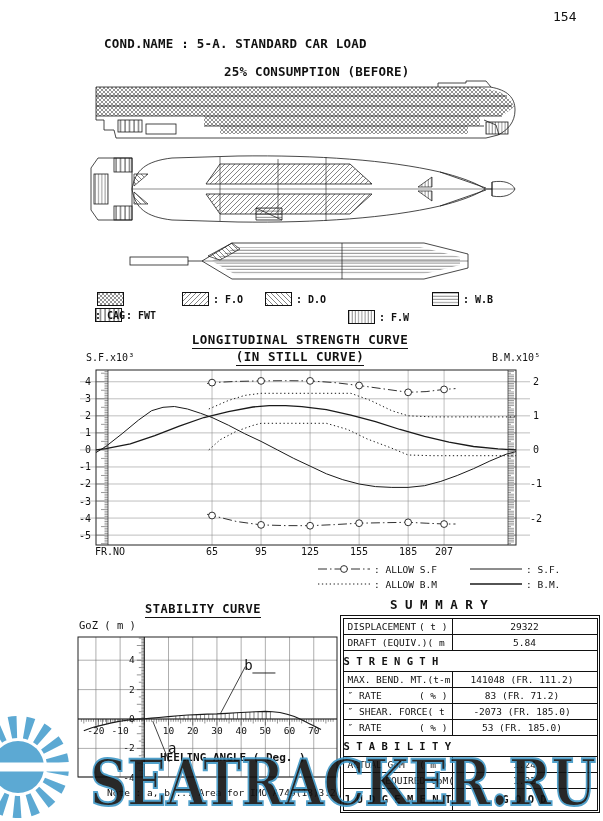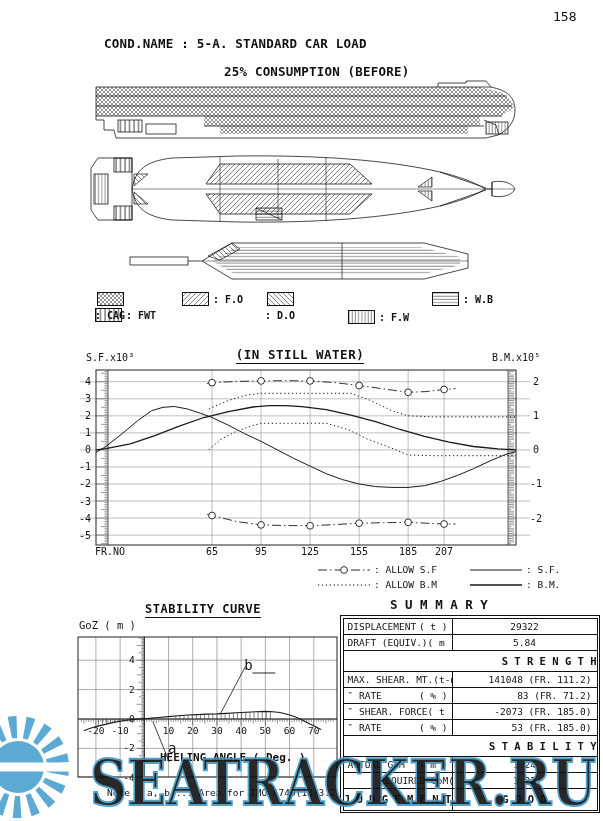--- a/index.html
+++ b/index.html
@@ -9,33 +9,33 @@
   .uline{border-bottom:1.3px solid #111;padding-bottom:1px;display:inline-block;}
   #cond-line1{left:104px;top:36px;font-size:12.5px;font-weight:bold;letter-spacing:0.2px;white-space:pre;}
   #cond-line2{left:224px;top:64px;font-size:12.5px;font-weight:bold;letter-spacing:0.2px;white-space:pre;}
   #page-number{left:553px;top:9px;font-size:13px;}
   #legend{left:95px;top:292px;width:440px;height:34px;}
   .leg-item{position:absolute;display:flex;align-items:center;gap:4px;font-size:10px;font-weight:bold;}
   #strength-title-wrap{left:140px;top:332px;width:320px;text-align:center;font-size:12.5px;font-weight:bold;letter-spacing:0.5px;}
   #sf-axis-label{left:86px;top:352px;font-size:10px;}
   #bm-axis-label{left:492px;top:352px;font-size:10px;}
   #strength-legend{left:318px;top:564px;display:grid;grid-template-columns:152px 112px;grid-row-gap:4px;font-size:9.5px;}
-  .slg-cell{display:flex;align-items:flex-end;gap:4px;white-space:pre;}
+  .slg-cell{display:flex;align-items:flex-start;gap:4px;white-space:pre;}
   #stability-title-wrap{left:108px;top:602px;width:190px;text-align:center;font-size:12px;font-weight:bold;letter-spacing:0.5px;}
   #goz-axis-label{left:79px;top:619px;font-size:10.5px;}
   #heeling-axis-label{left:160px;top:751px;font-size:11px;font-weight:bold;}
   #stability-note{left:107px;top:787px;font-size:9.5px;}
   #summary-title{left:390px;top:597px;width:170px;text-align:left;font-size:12.5px;font-weight:bold;}
   #summary-wrap{left:340px;top:615px;border:1px solid #111;padding:1.5px;background:#fff;}
   #summary-table{border-collapse:collapse;width:255px;font-size:9.5px;table-layout:fixed;}
   #summary-table td{border:1px solid #111;height:15px;padding:0;overflow:hidden;white-space:nowrap;}
-  #summary-table td.sec{text-align:right;height:20px;font-size:10.5px;font-weight:bold;}
+  #summary-table td.sec{text-align:left;height:20px;font-size:10.5px;font-weight:bold;}
   #summary-table .lblflex{display:flex;justify-content:space-between;padding:0 4px;}
   #summary-table td.val{text-align:center;}
-  #summary-table td.val.vr{text-align:right;padding-right:5px;}
+  #summary-table td.val.vr{padding-right:5px;}
   #summary-table td.jd{text-align:center;height:21px;font-size:10.5px;font-weight:bold;}
   #watermark{pointer-events:none;}
   svg{display:block;}
   svg text{font-family:"DejaVu Sans Mono",monospace;fill:#111;}
 </style>
 </head>
 <body>
 
 <div id="page">
 
@@ -55,21 +55,21 @@
       </pattern>
       <pattern id="p-wb" width="4" height="3.2" patternUnits="userSpaceOnUse">
         <line x1="0" y1="1" x2="4" y2="1" stroke="#333" stroke-width="0.6"></line>
       </pattern>
       <pattern id="p-fwt" width="4.5" height="4" patternUnits="userSpaceOnUse">
         <line x1="1" y1="0" x2="1" y2="4" stroke="#222" stroke-width="0.9"></line>
       </pattern>
     </defs>
   </svg>
 
-  <div class="abs" id="page-number">158</div>
+  <div class="abs" id="page-number">154</div>
   <div class="abs" id="cond-line1">COND.NAME : 5-A. STANDARD CAR LOAD</div>
   <div class="abs" id="cond-line2">25% CONSUMPTION (BEFORE)</div>
 
   <svg class="abs" style="left:88px;top:80px" width="432" height="68" viewBox="0 0 432 68">
     <g stroke="none" fill="url(#p-cag)">
       <path d="M8,7 L392,7 L412,12 L423,20 L426,27 L414,36 L8,36 Z"></path>
       <rect x="116" y="36" width="276" height="10"></rect>
       <rect x="132" y="46" width="248" height="8"></rect>
     </g>
     <g stroke="#1a1a1a" stroke-width="0.8" fill="none">
@@ -123,21 +123,21 @@
           <rect x="0.5" y="0.5" width="26" height="13" fill="url(#p-cag)" stroke="#111" stroke-width="1"></rect>
         </svg>
         <span>: CAG</span>
       </div>
       <div class="leg-item" style="left: 87px; top: 0px;">
         <svg width="27" height="14">
           <rect x="0.5" y="0.5" width="26" height="13" fill="url(#p-fo)" stroke="#111" stroke-width="1"></rect>
         </svg>
         <span>: F.O</span>
       </div>
-      <div class="leg-item" style="left: 170px; top: 0px; flex-direction: column;">
+      <div class="leg-item" style="left: 170px; top: 0px;">
         <svg width="27" height="14">
           <rect x="0.5" y="0.5" width="26" height="13" fill="url(#p-do)" stroke="#111" stroke-width="1"></rect>
         </svg>
         <span>: D.O</span>
       </div>
       <div class="leg-item" style="left: 253px; top: 18px;">
         <svg width="27" height="14">
           <rect x="0.5" y="0.5" width="26" height="13" fill="url(#p-fw)" stroke="#111" stroke-width="1"></rect>
         </svg>
         <span>: F.W</span>
@@ -150,22 +150,22 @@
       </div>
       <div class="leg-item" style="left: 0px; top: 16px;">
         <svg width="27" height="14">
           <rect x="0.5" y="0.5" width="26" height="13" fill="url(#p-fwt)" stroke="#111" stroke-width="1"></rect>
         </svg>
         <span>: FWT</span>
       </div>
     </div>
 
   <div class="abs" id="strength-title-wrap">
-    <br>
-    <span class="uline">(IN STILL WATER)</span>
+    <span class="uline">LONGITUDINAL STRENGTH CURVE</span><br>
+    <span class="uline">(IN STILL CURVE)</span>
   </div>
   <div class="abs" id="sf-axis-label">S.F.x10³</div>
   <div class="abs" id="bm-axis-label">B.M.x10⁵</div>
   <svg class="abs" id="strength-svg" style="left:78px;top:366px" width="470" height="196" viewBox="0 0 470 196">
       <line x1="2" y1="15.757546251217144" x2="452" y2="15.757546251217144" stroke="#8a8a8a" stroke-width="0.55"></line>
       <line x1="2" y1="32.797468354430386" x2="452" y2="32.797468354430386" stroke="#8a8a8a" stroke-width="0.55"></line>
       <line x1="2" y1="49.83739045764363" x2="452" y2="49.83739045764363" stroke="#8a8a8a" stroke-width="0.55"></line>
       <line x1="2" y1="66.87731256085688" x2="452" y2="66.87731256085688" stroke="#8a8a8a" stroke-width="0.55"></line>
       <line x1="2" y1="83.91723466407012" x2="452" y2="83.91723466407012" stroke="#8a8a8a" stroke-width="0.55"></line>
       <line x1="2" y1="100.95715676728337" x2="452" y2="100.95715676728337" stroke="#8a8a8a" stroke-width="0.55"></line>
@@ -745,21 +745,21 @@
               </div>
             </td>
             <td class="val">5.84</td>
           </tr>
           <tr>
             <td colspan="2" class="sec">S T R E N G T H</td>
           </tr>
           <tr>
             <td style="width: 108px;">
               <div class="lblflex">
-                <span>MAX. SHEAR. MT.</span>
+                <span>MAX. BEND. MT.</span>
                 <span>(t-m)</span>
               </div>
             </td>
             <td class="val vr">141048 (FR. 111.2)</td>
           </tr>
           <tr>
             <td style="width: 108px;">
               <div class="lblflex">
                 <span>″ RATE</span>
                 <span>( % )</span>

